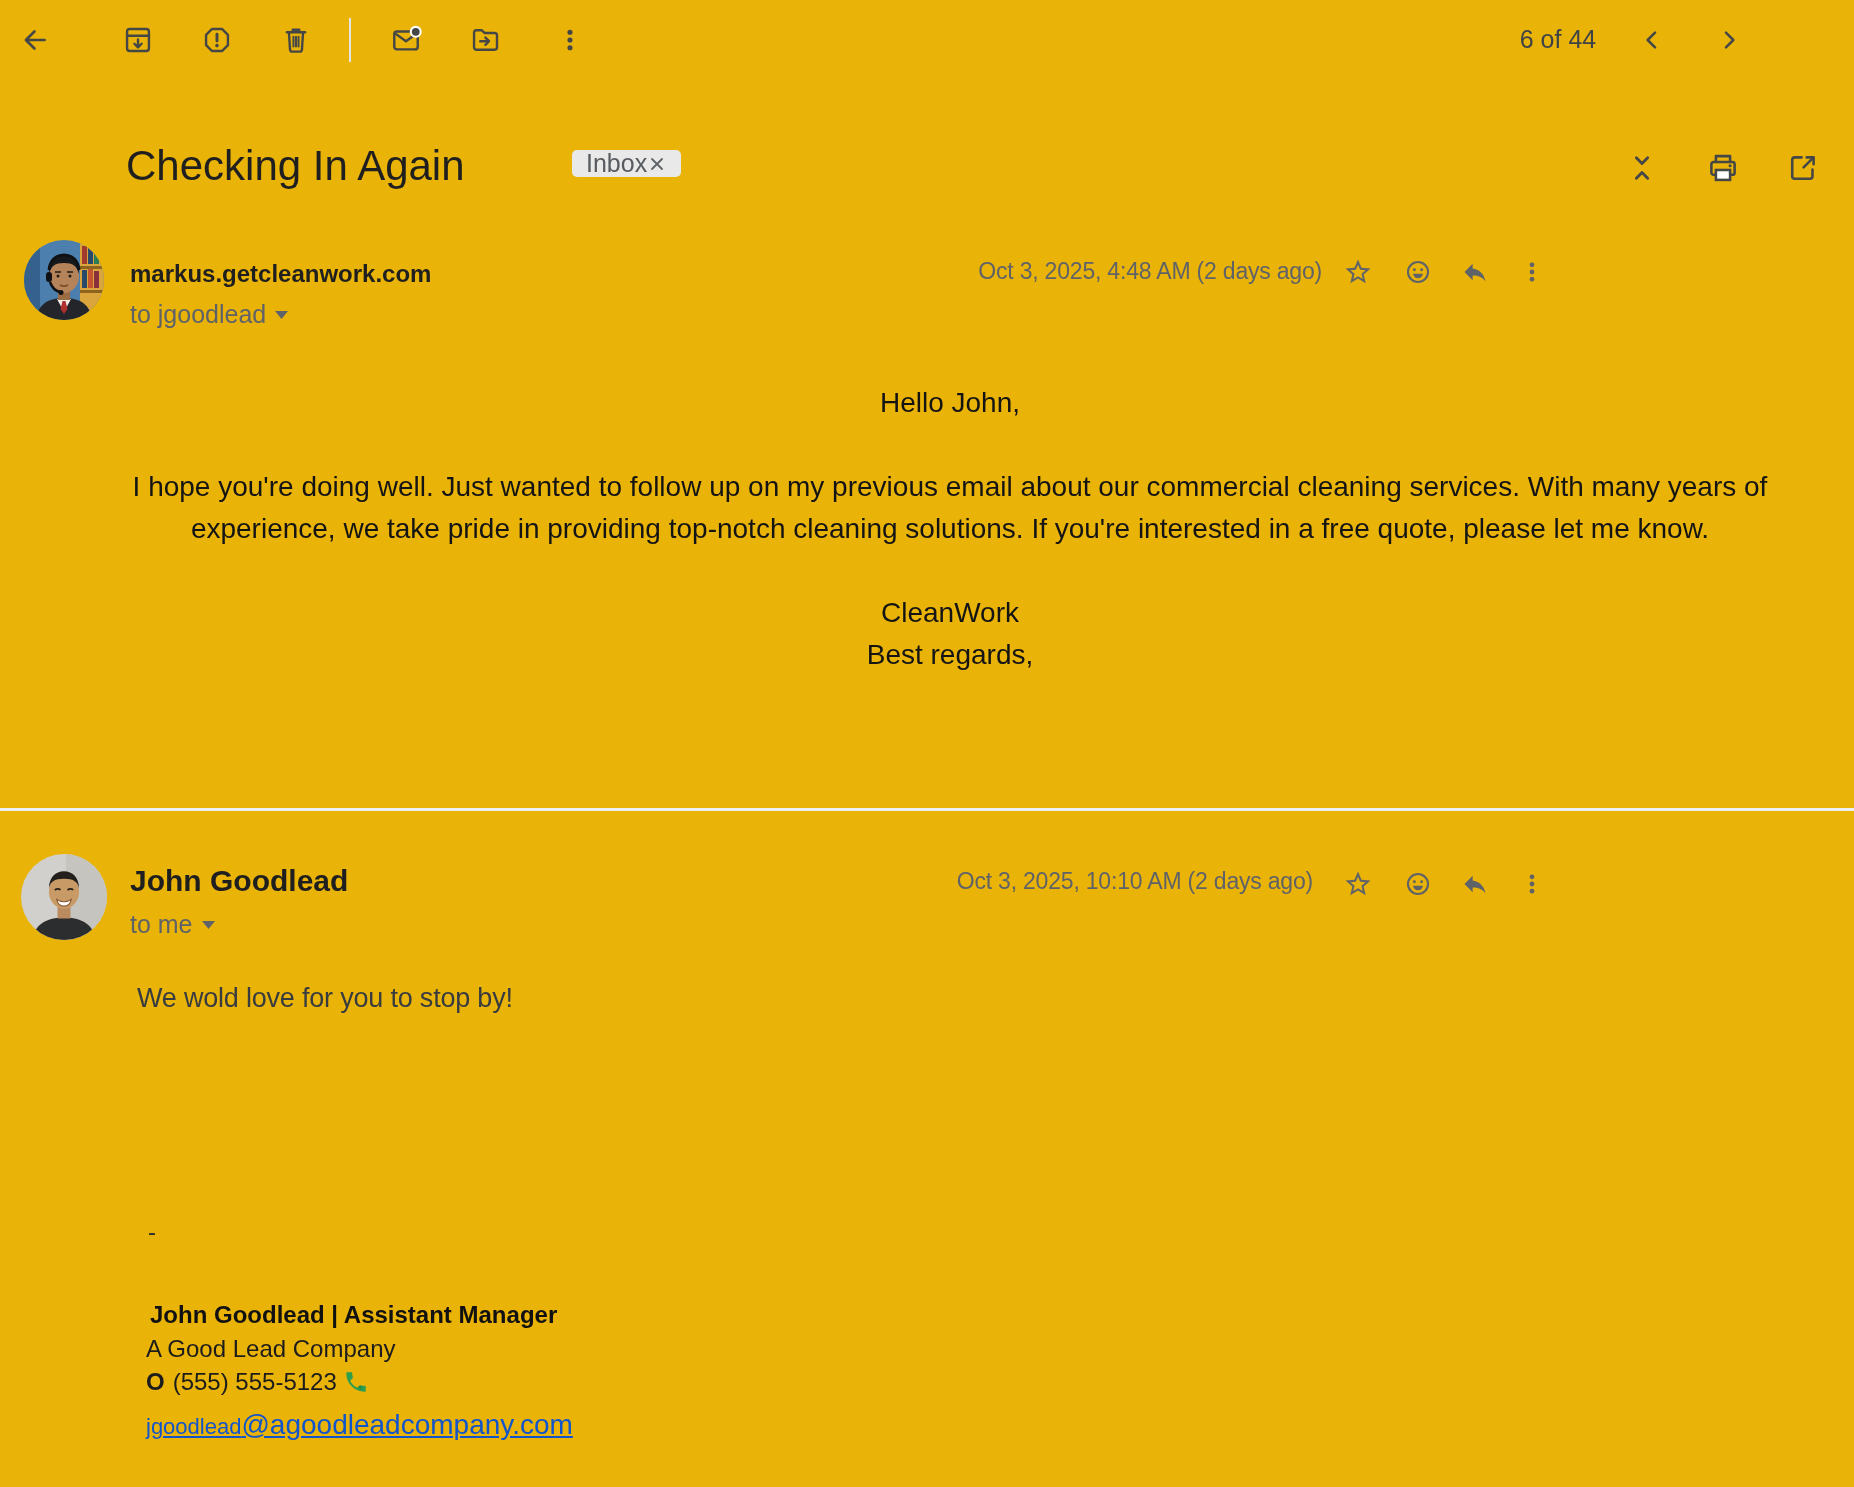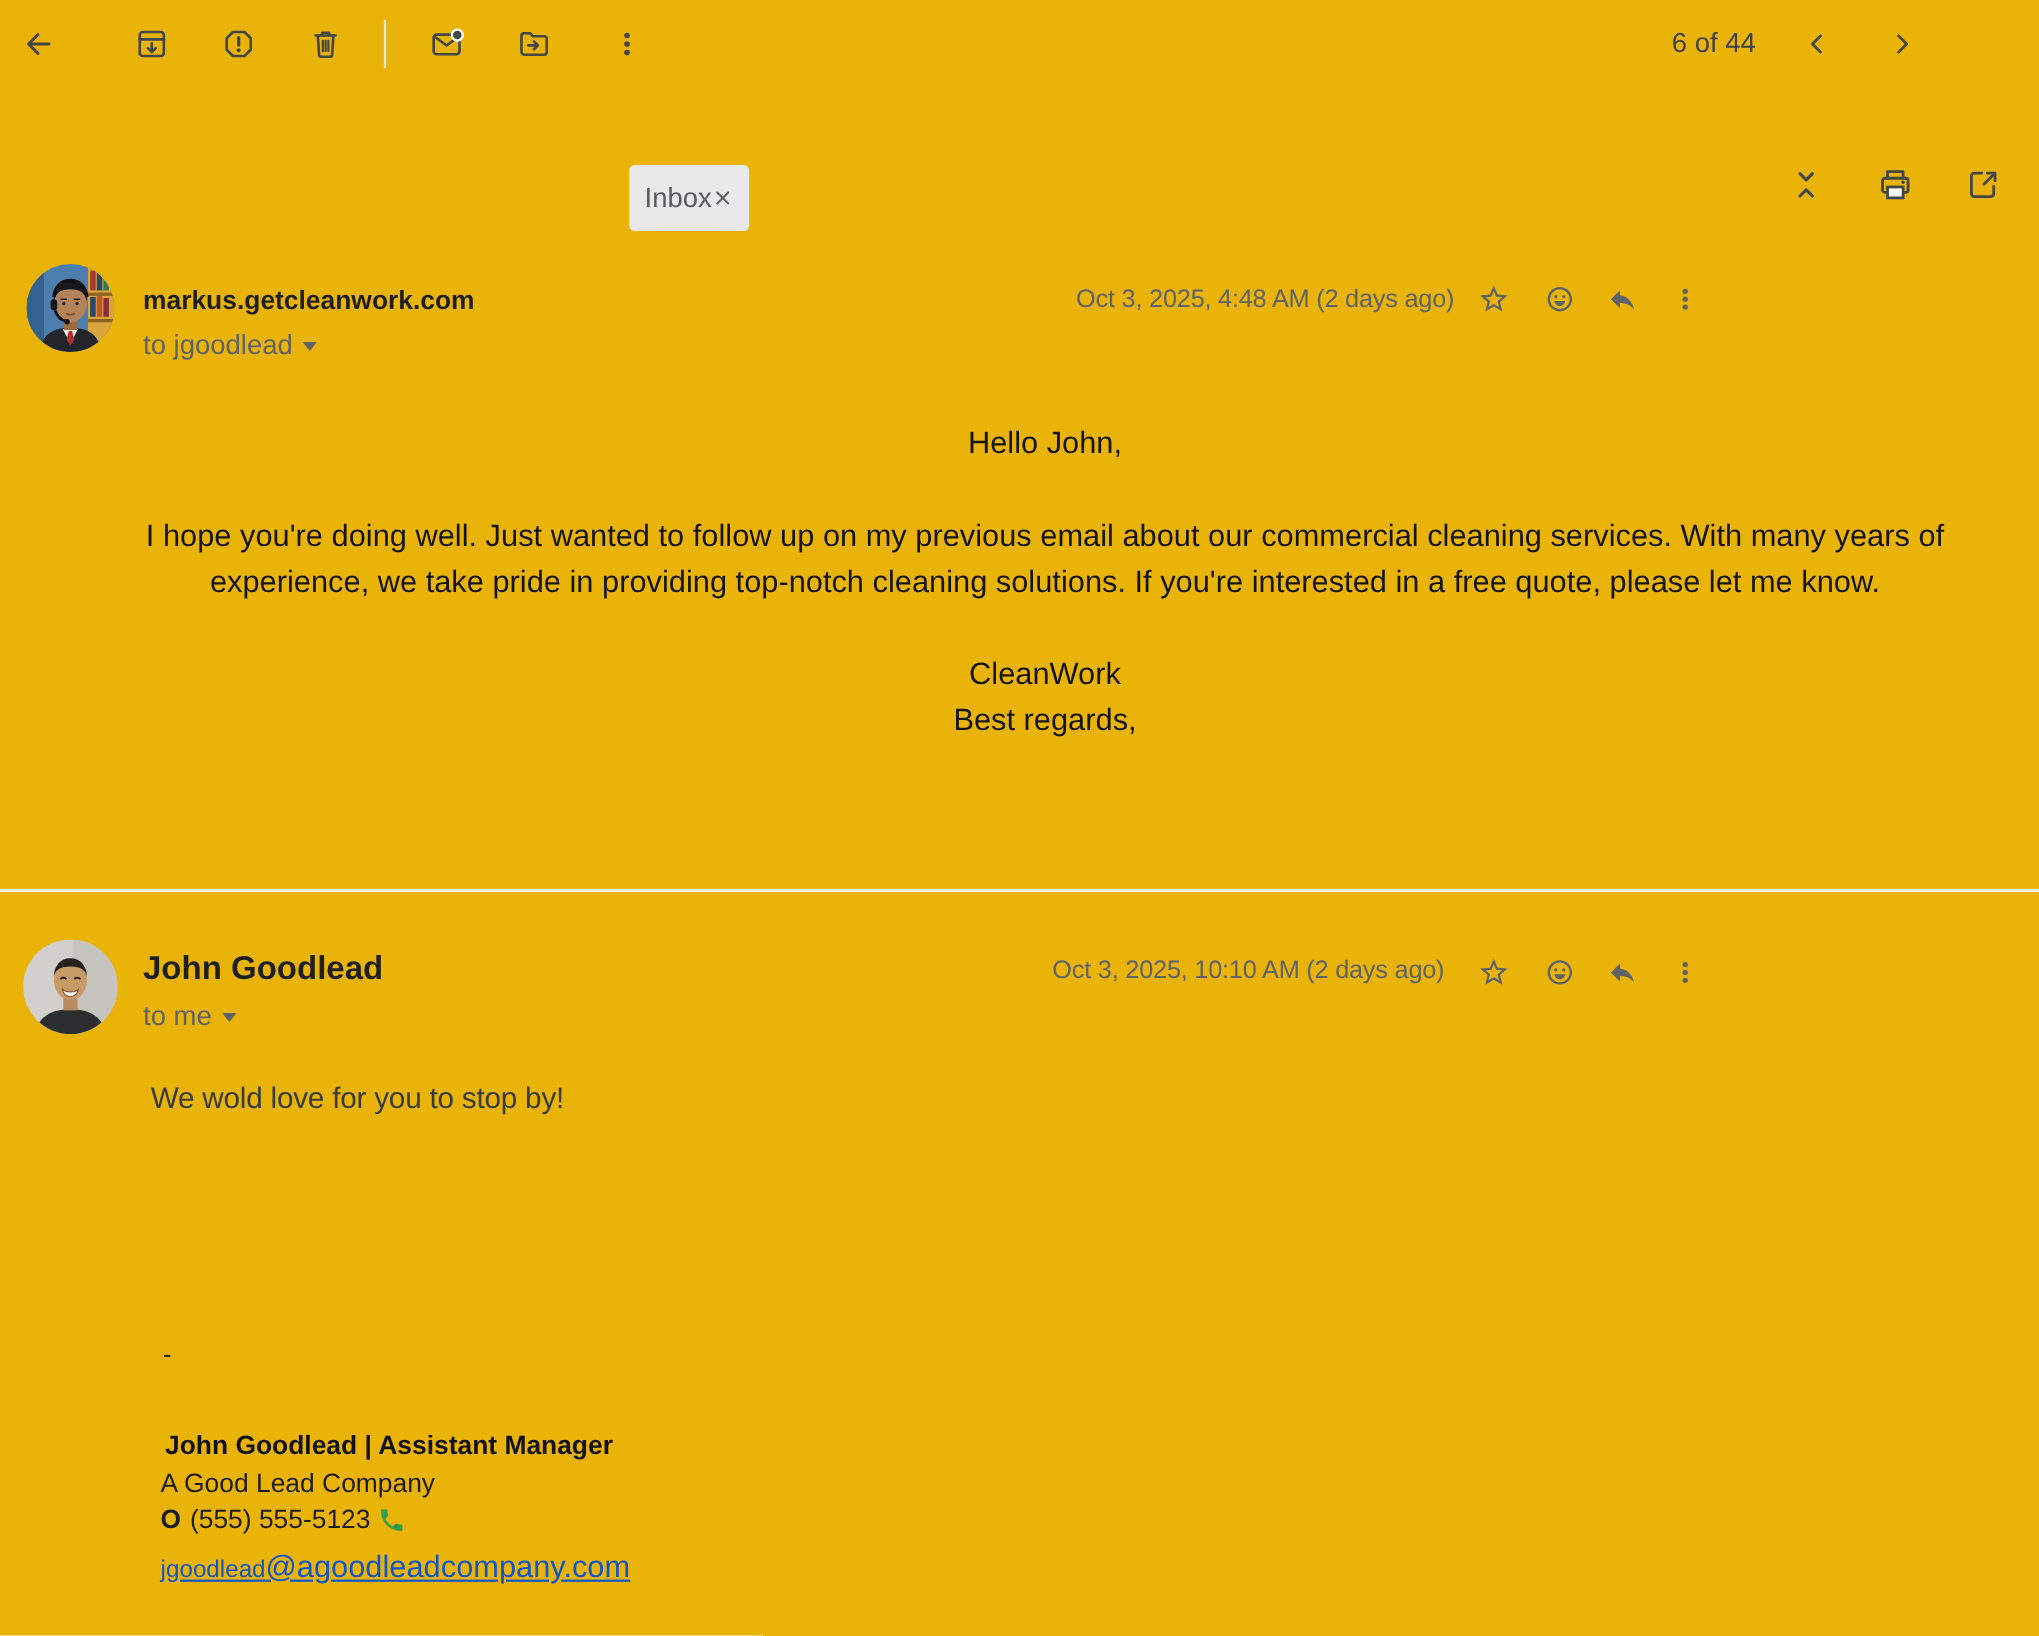--- a/index.html
+++ b/index.html
@@ -15,21 +15,21 @@
   .stroke { fill:none; stroke:#444746; stroke-width:1.8; stroke-linecap:round; stroke-linejoin:round; }
   .stroke2 { fill:none; stroke:#5f6368; stroke-width:1.8; stroke-linecap:round; stroke-linejoin:round; }
   .fillg { fill:#444746; }
   .fillg2 { fill:#5f6368; }
 
   .vdiv { position:absolute; width:2px; height:44px; background:#e3e3e3; }
 
   .pagecount { position:absolute; font-size:25px; color:#3f4347; text-align:center; white-space:nowrap; }
 
   .subject { position:absolute; font-size:42px; font-weight:400; color:#1f1f1f; letter-spacing:0; white-space:nowrap; }
-  .chip { position:absolute; height:60px; display:inline-flex; align-items:center; padding:0 14px;
+  .chip { position:absolute; height:27px; display:inline-flex; align-items:center; padding:0 14px;
           background:#e9e9e9; border-radius:5px; border:none; cursor:pointer; }
   .chip span { font-size:25px; color:#575b5f; }
 
   .avatar { position:absolute; border-radius:50%; overflow:hidden; }
   .avatar svg { display:block; }
 
   .sender { position:absolute; font-weight:700; color:#1f1f1f; white-space:nowrap; }
   .torow { position:absolute; display:inline-flex; align-items:center; gap:9px; background:transparent; border:none;
            cursor:pointer; font-family:"Liberation Sans",sans-serif; font-size:25px; color:#5f6368; padding:0; }
   .date { position:absolute; font-size:23px; color:#5f6368; white-space:nowrap; letter-spacing:-0.2px; }
@@ -119,20 +119,21 @@
     <svg width="26" height="26" viewBox="0 0 24 24">
         <path class="stroke" style="stroke-width:2.3" d="M14.8 5.2L8 12l6.8 6.8"></path>
       </svg>
   </button>
   <button class="ibtn" style="left:1705px;top:16px">
     <svg width="26" height="26" viewBox="0 0 24 24">
         <path class="stroke" style="stroke-width:2.3" d="M9.2 5.2L16 12l-6.8 6.8"></path>
       </svg>
   </button>
 
+  <h1 class="subject" style="left:126px;top:142px">Checking In Again</h1>
   <button class="chip" style="left:572px;top:150px">
     <span>Inbox</span>
     <svg width="20" height="20" viewBox="0 0 24 24">
         <path class="stroke2" style="stroke-width:2.2" d="M6 6l12 12M18 6L6 18"></path>
       </svg>
   </button>
 
   <button class="ibtn" style="left:1618px;top:144px">
     <svg width="34" height="34" viewBox="0 0 24 24">
       <path class="stroke" style="stroke-width:2" d="M8 4.8l4 4 4-4"></path>

